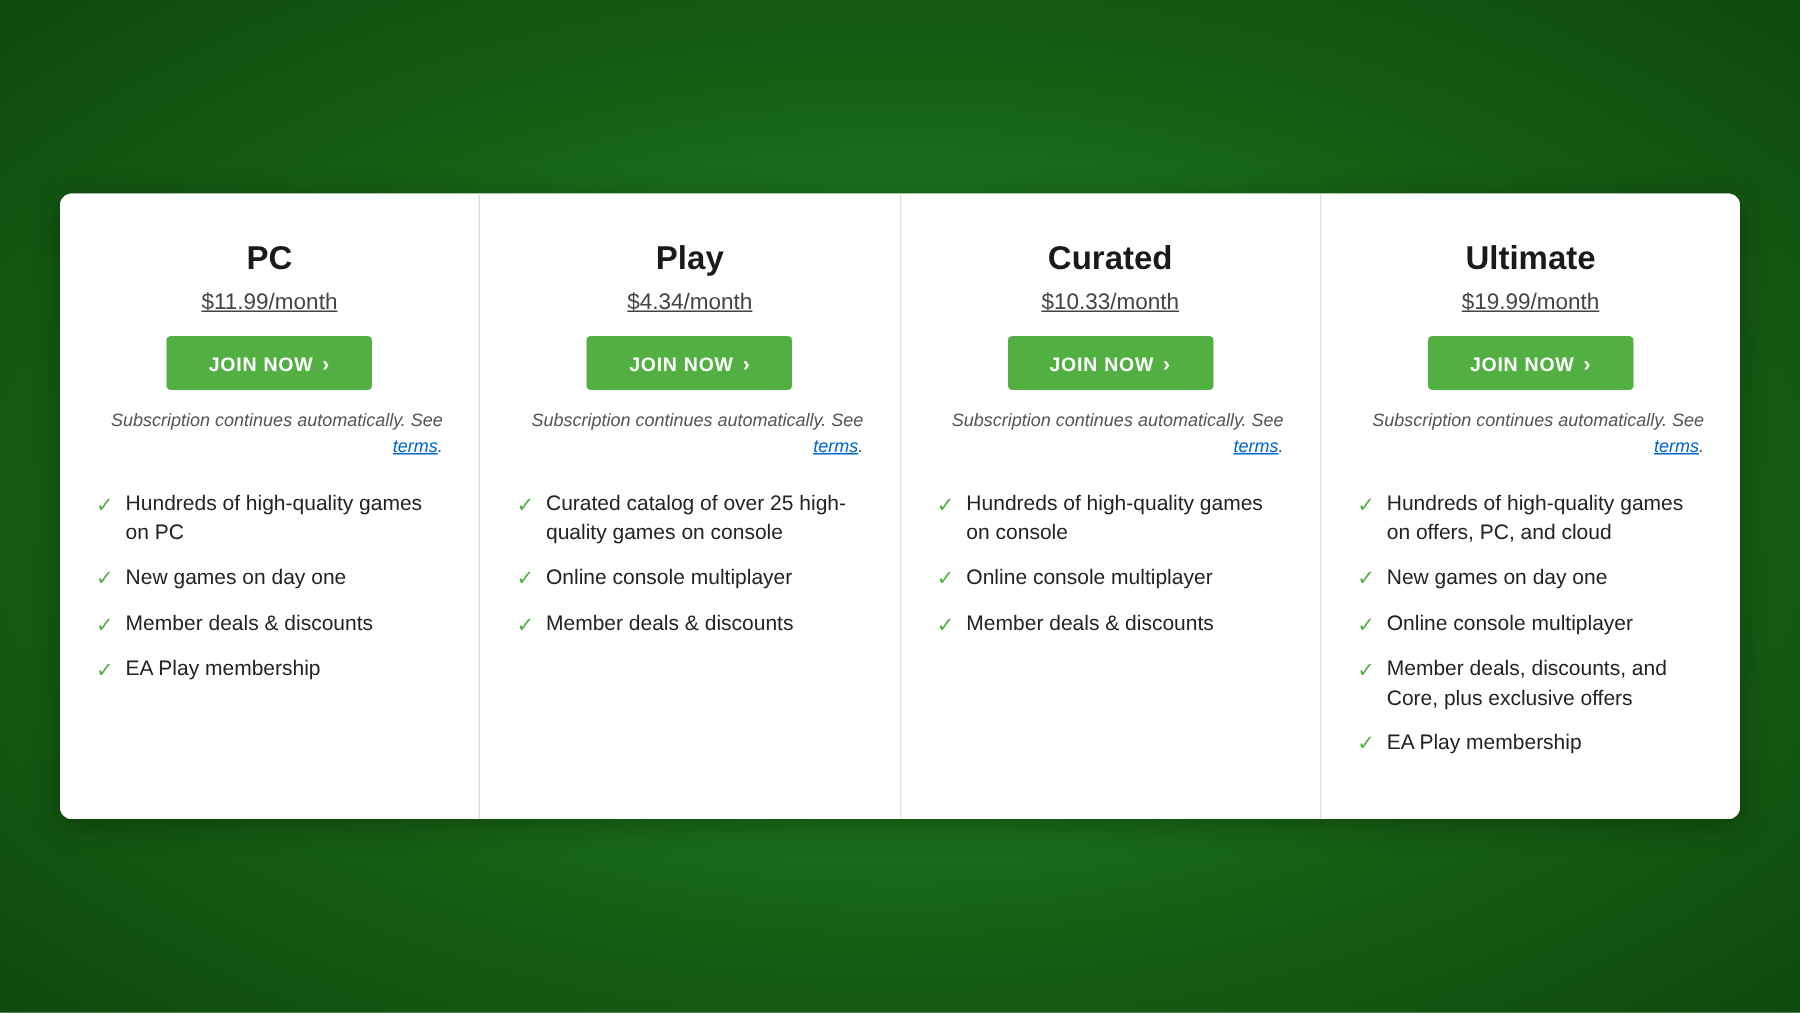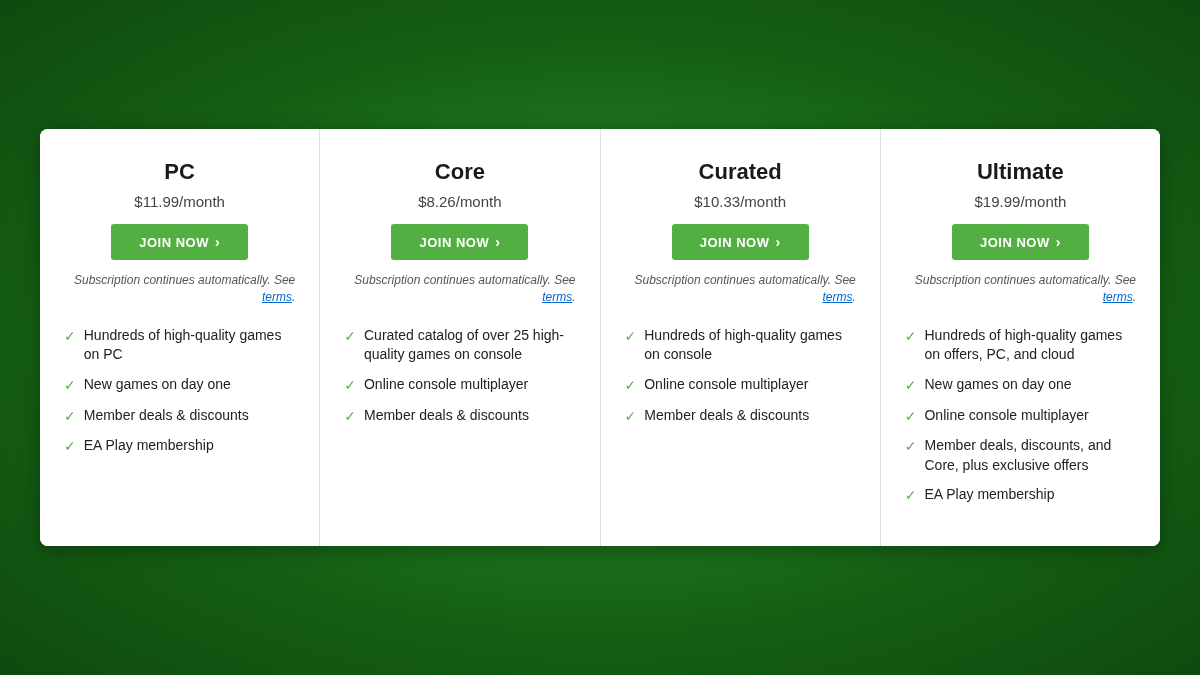--- a/index.html
+++ b/index.html
@@ -40,20 +40,21 @@
       font-weight: 700;
       color: #1a1a1a;
       text-align: center;
       margin-bottom: 8px;
     }
     .card-price {
       font-size: 15px;
       color: #444;
       text-align: center;
       margin-bottom: 14px;
+      text-decoration: underline;
     }
     .join-btn {
       background-color: #52b043;
       color: white;
       border: none;
       border-radius: 3px;
       padding: 10px 28px;
       font-size: 13px;
       font-weight: 700;
       letter-spacing: 0.5px;
@@ -125,22 +126,22 @@
           <span class="check-icon">✓</span>
           <span>Member deals &amp; discounts</span>
         </li>
         <li>
           <span class="check-icon">✓</span>
           <span>EA Play membership</span>
         </li>
       </ul>
     </div>
     <div class="card">
-      <div class="card-title">Core</div>
-      <div class="card-price">$8.26/month</div>
+      <div class="card-title">Play</div>
+      <div class="card-price">$4.34/month</div>
       <button class="join-btn">
         <span>JOIN NOW</span>
         <span class="chevron">›</span>
       </button>
       <div class="subscription-note">Subscription continues automatically. See <a href="#">terms</a>.</div>
       <ul class="features-list">
         <li>
           <span class="check-icon">✓</span>
           <span>Curated catalog of over 25 high-quality games on console</span>
         </li>

